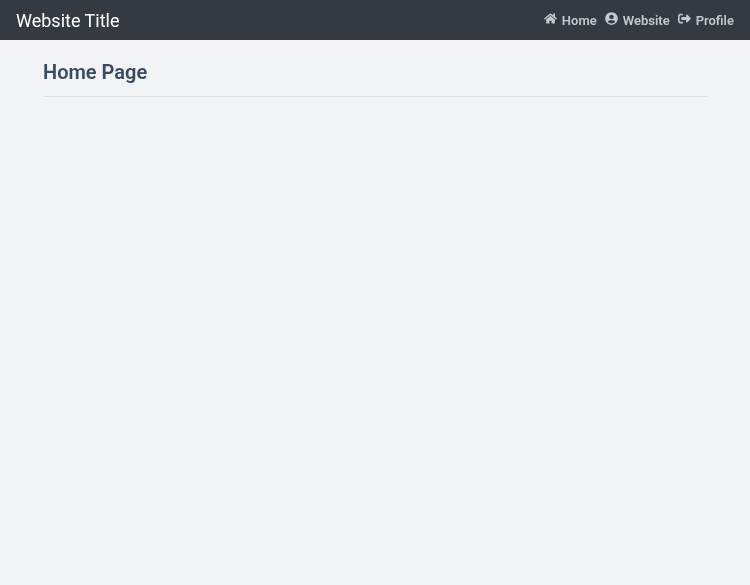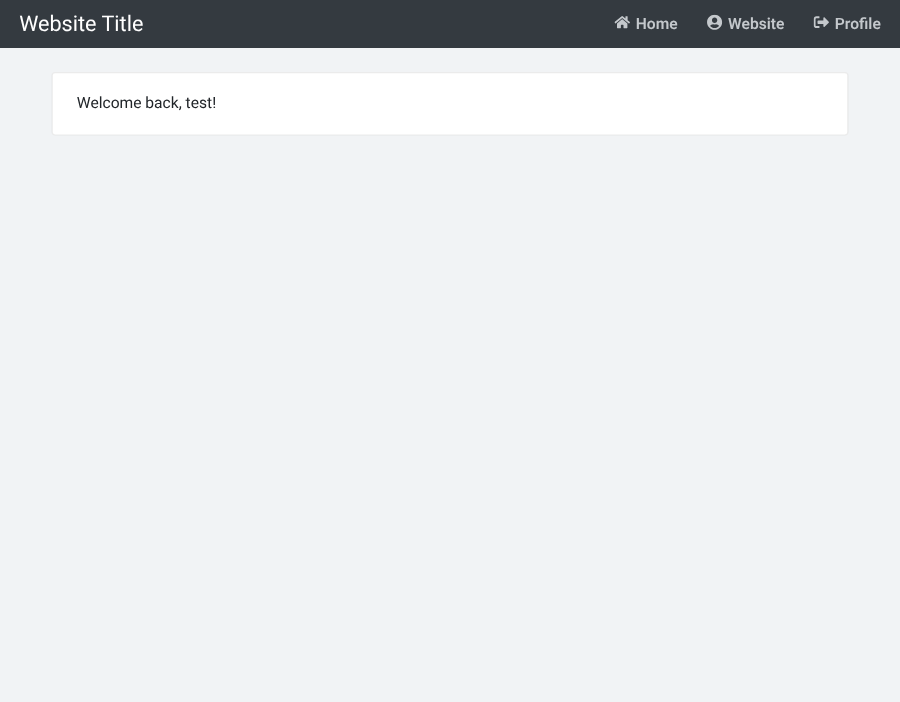--- a/index.html
+++ b/index.html
@@ -25,21 +25,21 @@
     .navbar-brand {
       color: #fff;
       font-size: 18px;
       font-weight: 400;
       text-decoration: none;
       cursor: pointer;
     }
     .navbar-nav {
       display: flex;
       align-items: center;
-      gap: 24px;
+      gap: 8px;
     }
     .nav-link {
       color: #c4c8cc;
       text-decoration: none;
       font-size: 13px;
       font-weight: 600;
       display: inline-flex;
       align-items: center;
       gap: 5px;
       cursor: pointer;
@@ -98,16 +98,14 @@
         <svg viewBox="0 0 512 512">
             <path d="M497 273L361 409c-15 15-41 4.5-41-17v-80H152c-13.3 0-24-10.7-24-24v-64c0-13.3 10.7-24 24-24h168v-80c0-21.4 25.9-32 41-17l136 136c9.4 9.4 9.4 24.6 0 34zM192 436v-40c0-6.6-5.4-12-12-12H96c-17.7 0-32-14.3-32-32V160c0-17.7 14.3-32 32-32h84c6.6 0 12-5.4 12-12V76c0-6.6-5.4-12-12-12H96C42.9 64 0 106.9 0 160v192c0 53 43 96 96 96h84c6.6 0 12-5.4 12-12z"></path>
           </svg>
       </span>
       <span>Profile</span>
     </a>
   </div>
 </nav>
 
 <div class="container">
-  <div class="card">
-    <span>Welcome back, test!</span>
-  </div>
+  <h2 class="page-title">Home Page</h2>
 </div>
 
 </body></html>

